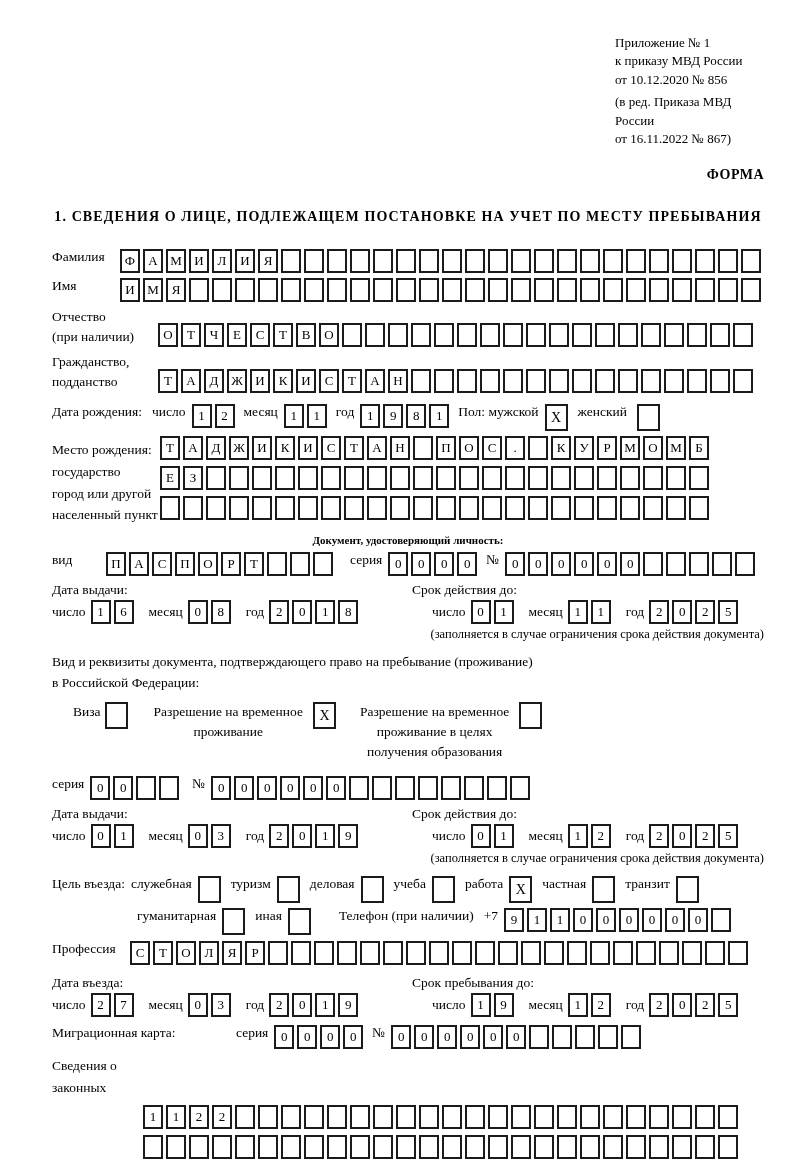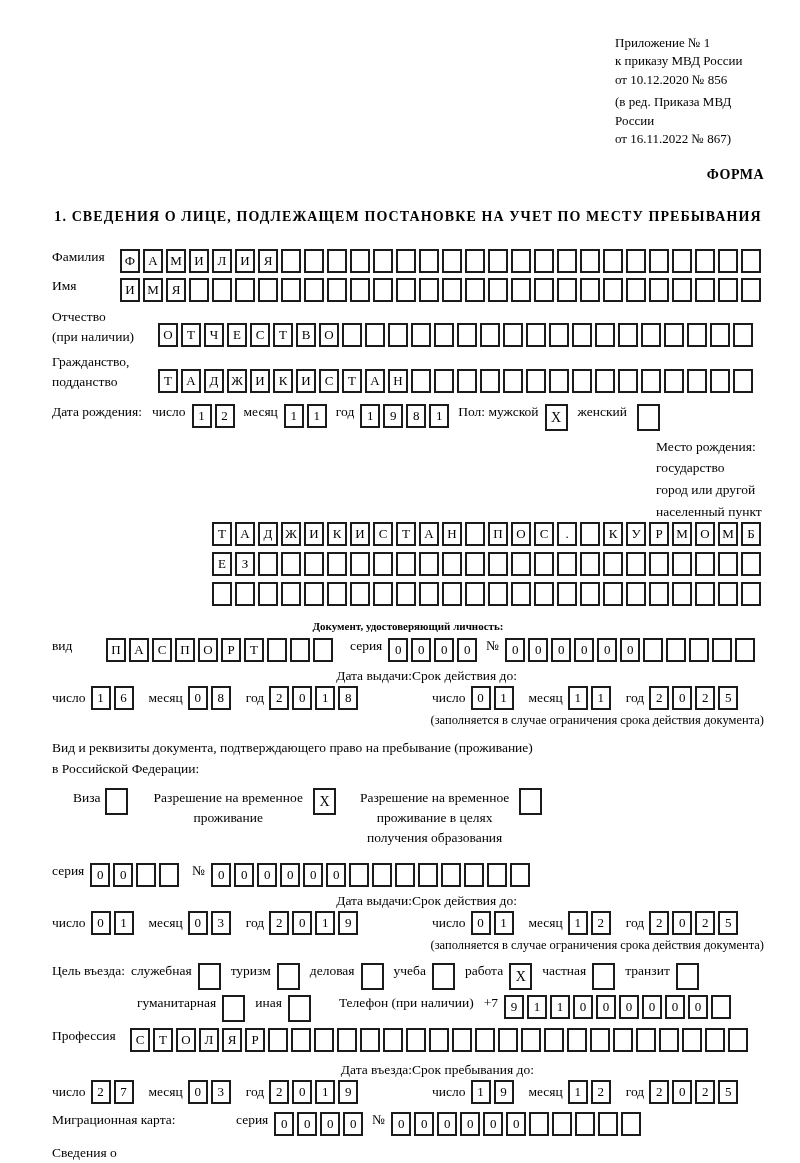--- a/index.html
+++ b/index.html
@@ -14,21 +14,21 @@
   .row{display:flex;margin-bottom:5px;font-size:13.5px;}
   .row.top{align-items:flex-end;}
   .lbl{flex:none;}
   .lbl2{flex:none;line-height:1.5;}
   .boxes{display:flex;flex-wrap:nowrap;}
   .cbox{flex:none;display:inline-block;width:16px;height:20px;border:2px solid #1b1b1b;margin-right:3px;text-align:center;font-size:13px;line-height:20px;background:#fff;}
   .ckbox{flex:none;display:inline-block;width:19px;height:23px;border:2px solid #1b1b1b;text-align:center;font-size:14px;line-height:23px;background:#fff;}
   .w68{width:68px;} .w106{width:106px;} .w91{width:91px;}
   .center-bold{text-align:center;font-weight:bold;font-size:11px;margin:8px 0 6px 0;}
   .two-col-head{display:flex;font-size:13.5px;margin:6px 0 2px 0;}
-  .two-col-head .l{width:360px;text-align:right;}
+  .two-col-head .l{width:360px;text-align:left;}
   .two-col-head .r{flex:1;}
   .date-row{display:flex;align-items:center;font-size:13.5px;margin-bottom:3px;}
   .dgroup{display:flex;align-items:center;}
   .dgroup .dlabel{margin-right:5px;}
   .dgroup .gap{width:12px;}
   .leftg{width:380px;flex:none;}
   .note-r{text-align:right;font-size:12.5px;margin:2px 0 10px 0;}
   .para{font-size:13.5px;line-height:1.55;}
   .opt{display:flex;align-items:flex-start;margin-left:21px;}
   .opt .olabel{text-align:center;line-height:1.5;}
@@ -213,21 +213,21 @@
         <span class="cbox">9</span>
         <span class="cbox">8</span>
         <span class="cbox">1</span>
       </span>
     <span class="mr6">Пол: мужской</span>
     <span class="ckbox mr10">X</span>
     <span class="mr10">женский</span>
     <span class="ckbox"></span>
   </div>
 
-  <div class="row top" style="margin-top:4px;flex-direction:column;">
+  <div class="row top" style="margin-top:4px;">
     <span class="lbl2" style="width:108px;line-height:1.6;">
       <span>Место рождения:</span><br>
       <span>государство</span><br>
       <span>город или другой</span><br>
       <span>населенный пункт</span>
     </span>
     <span class="bp-rows">
       <span class="boxes">
           <span class="cbox">Т</span>
           <span class="cbox">А</span>

